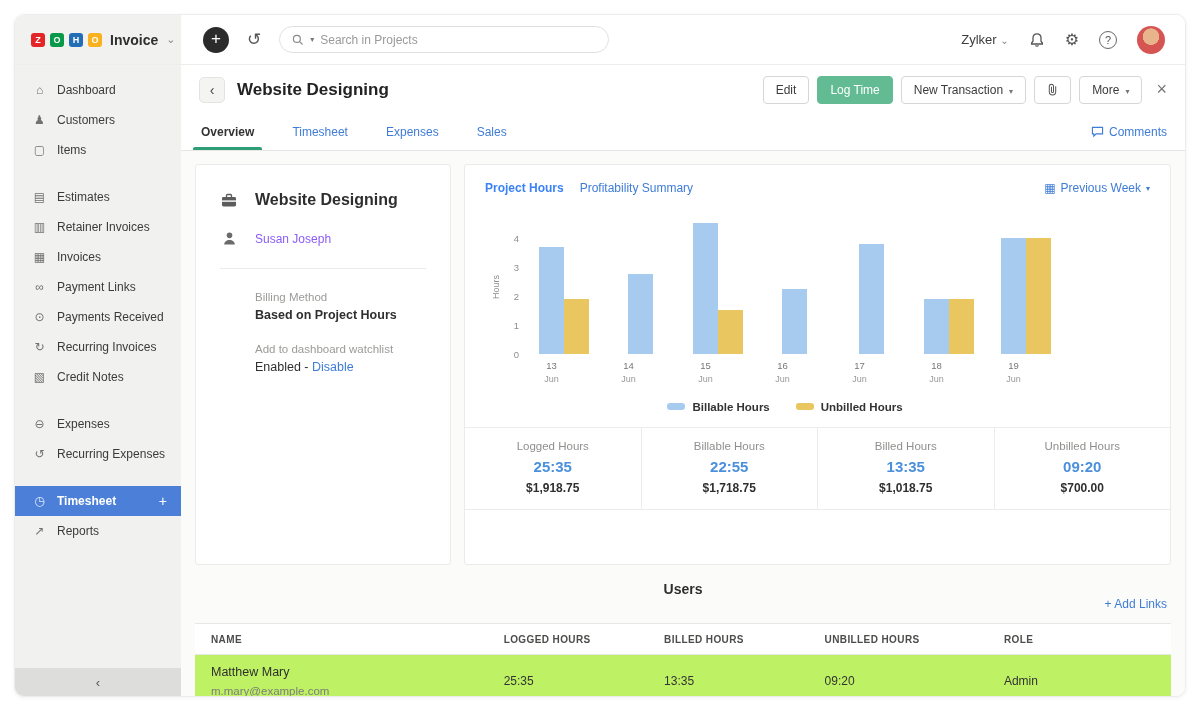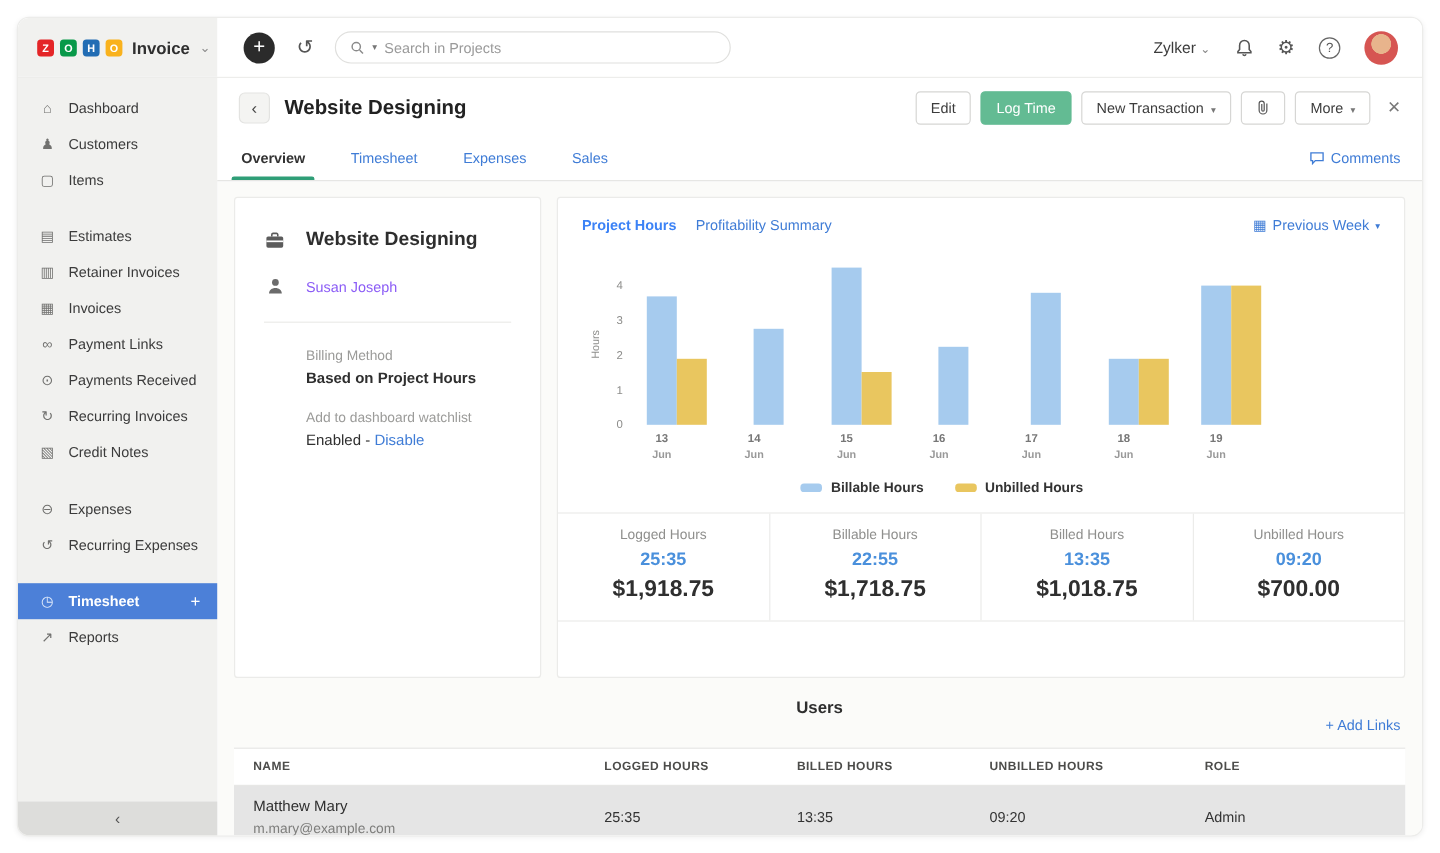--- a/index.html
+++ b/index.html
@@ -81,44 +81,44 @@
   .cc-alt { font-size:12px; color:#3f7cd6; margin-left:16px; cursor:pointer; }
   .cc-range { margin-left:auto; font-size:12px; color:#3f7cd6; display:flex; align-items:center; gap:5px; cursor:pointer; }
 
   .chart-zone { display:flex; margin:18px 0 0 26px; }
   .ylab { writing-mode:vertical-rl; transform:rotate(180deg); font-size:9px; color:#8d8d8b; align-self:center; height:60px; text-align:center; margin-right:2px; }
   .yaxis { position:relative; width:22px; height:135px; }
   .yaxis span { position:absolute; right:6px; font-size:9.5px; color:#8d8d8b; }
   .plot { display:flex; align-items:flex-end; height:135px; }
   .bar-group { width:77px; display:flex; justify-content:center; align-items:flex-end; }
   .bar { width:25px; }
-  .xlabels { display:flex; margin-left:48px; margin-top:6px;font-weight:bold; }
+  .xlabels { display:flex; margin-left:48px; margin-top:6px; }
   .xlab { width:77px; text-align:center; font-size:9.5px; color:#777; line-height:1.35; }
   .xlab .mon { color:#999; font-size:9px; }
   .legend { display:flex; justify-content:center; gap:26px; margin:16px 0 14px; width:640px; }
   .leg-item { display:flex; align-items:center; gap:7px; font-size:11.5px; font-weight:bold; color:#333; }
   .leg-sw { width:18px; height:7px; border-radius:3px; }
 
   .stats-row { border-top:1px solid #ececea; border-bottom:1px solid #ececea; display:flex; }
   .stat { flex:1; text-align:center; padding:12px 0 14px; }
   .stat + .stat { border-left:1px solid #ececea; }
   .stat-label { font-size:11.5px; color:#8f8f8d; margin-bottom:6px; }
   .stat-time { font-size:15px; font-weight:bold; color:#4a90dc; margin-bottom:6px; }
-  .stat-amt { font-size:19px; font-weight:bold; color:#2f2f2f; }
+  .stat-amt { font-size:12px; font-weight:bold; color:#2f2f2f; }
 
   
   .users-sec { margin-top:16px; }
   .users-head { display:flex; align-items:center; padding:0 4px;flex-direction:column; }
   .users-title { font-size:14px; font-weight:bold; color:#2e2e2e; }
   .add-user { margin-left:auto; font-size:12px; color:#3f7cd6; cursor:pointer; }
   .utable { margin-top:12px; background:#fff; }
   .urow { display:grid; grid-template-columns:31% 17% 17% 19% 16%; padding:0 16px; align-items:center; }
   .uhead { border-top:1px solid #e7e7e5; border-bottom:1px solid #e7e7e5; height:32px; }
   .uhead span { font-size:10px; font-weight:bold; letter-spacing:.4px; color:#4c4c4a; }
-  .udata { background:#e5e5e5; padding-top:10px; padding-bottom:10px; cursor:pointer; }
+  .udata { background:#bef264; padding-top:10px; padding-bottom:10px; cursor:pointer; }
   .ucell { font-size:12px; color:#333; }
   .uname { font-size:12.5px; color:#2f2f2f; margin-bottom:6px; }
   .uemail { font-size:11.5px; color:#7d7d7b; }
   svg { display:block; }
 </style>
 </head>
 <body>
 
 <div class="app">
 

